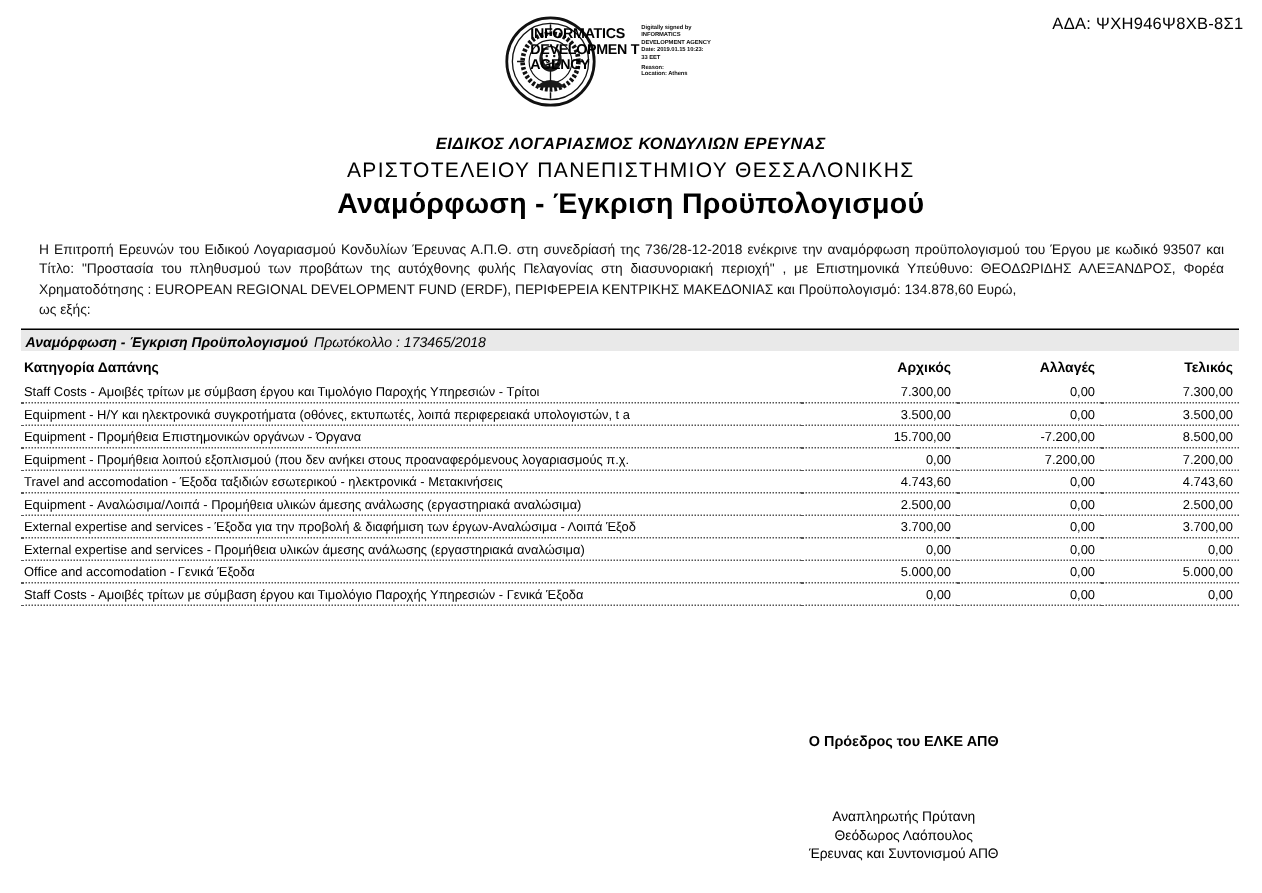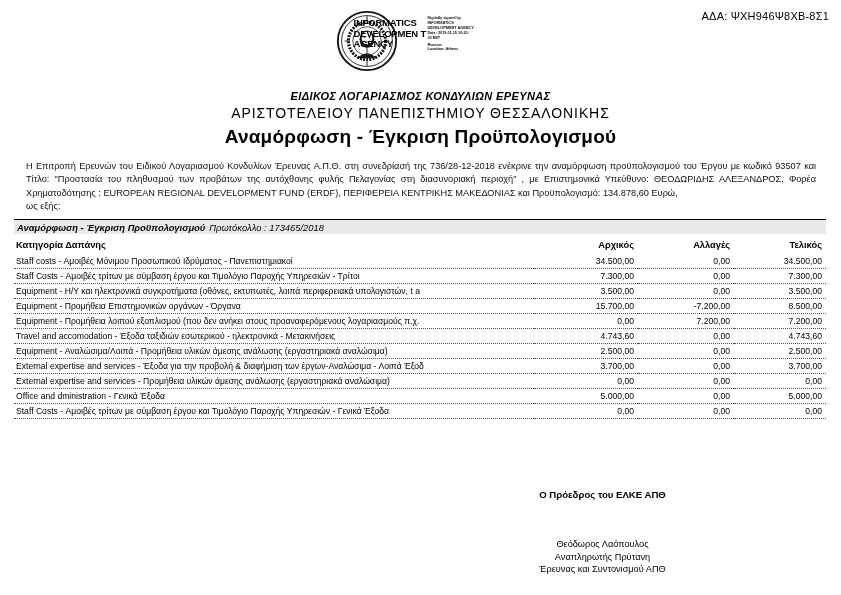--- a/index.html
+++ b/index.html
@@ -277,26 +277,20 @@
     <thead>
       <tr>
         <th class="c-cat">Κατηγορία Δαπάνης</th>
         <th class="c-num">Αρχικός</th>
         <th class="c-num">Αλλαγές</th>
         <th class="c-num">Τελικός</th>
       </tr>
     </thead>
     <tbody>
         <tr>
-          <td class="c-cat">Staff costs - Αμοιβές Μόνιμου Προσωπικού Ιδρύματος - Πανεπιστημιακοί</td>
-          <td class="c-num">34.500,00</td>
-          <td class="c-num">0,00</td>
-          <td class="c-num">34.500,00</td>
-        </tr>
-        <tr>
           <td class="c-cat">Staff Costs - Αμοιβές τρίτων με σύμβαση έργου και Τιμολόγιο Παροχής Υπηρεσιών - Τρίτοι</td>
           <td class="c-num">7.300,00</td>
           <td class="c-num">0,00</td>
           <td class="c-num">7.300,00</td>
         </tr>
         <tr>
           <td class="c-cat">Equipment - Η/Υ και ηλεκτρονικά συγκροτήματα (οθόνες, εκτυπωτές, λοιπά περιφερειακά υπολογιστών, t a</td>
           <td class="c-num">3.500,00</td>
           <td class="c-num">0,00</td>
           <td class="c-num">3.500,00</td>
@@ -331,38 +325,38 @@
           <td class="c-num">0,00</td>
           <td class="c-num">3.700,00</td>
         </tr>
         <tr>
           <td class="c-cat">External expertise and services - Προμήθεια υλικών άμεσης ανάλωσης (εργαστηριακά αναλώσιμα)</td>
           <td class="c-num">0,00</td>
           <td class="c-num">0,00</td>
           <td class="c-num">0,00</td>
         </tr>
         <tr>
-          <td class="c-cat">Office and dministration - Γενικά Έξοδα</td>
+          <td class="c-cat">Office and accomodation - Γενικά Έξοδα</td>
           <td class="c-num">5.000,00</td>
           <td class="c-num">0,00</td>
           <td class="c-num">5.000,00</td>
         </tr>
         <tr>
           <td class="c-cat">Staff Costs - Αμοιβές τρίτων με σύμβαση έργου και Τιμολόγιο Παροχής Υπηρεσιών - Γενικά Έξοδα</td>
           <td class="c-num">0,00</td>
           <td class="c-num">0,00</td>
           <td class="c-num">0,00</td>
         </tr>
       </tbody>
   </table>
 </div>
 
 <div class="sig-president">
   <span class="inner">Ο Πρόεδρος του ΕΛΚΕ ΑΠΘ</span>
 </div>
 
 <div class="sig-name-block">
   <span class="inner">
+    <div>Αναπληρωτής Πρύτανη</div>
     <div>Θεόδωρος Λαόπουλος</div>
-    <div>Αναπληρωτής Πρύτανη</div>
     <div>Έρευνας και Συντονισμού ΑΠΘ</div>
   </span>
 </div>
 
 </body></html>

